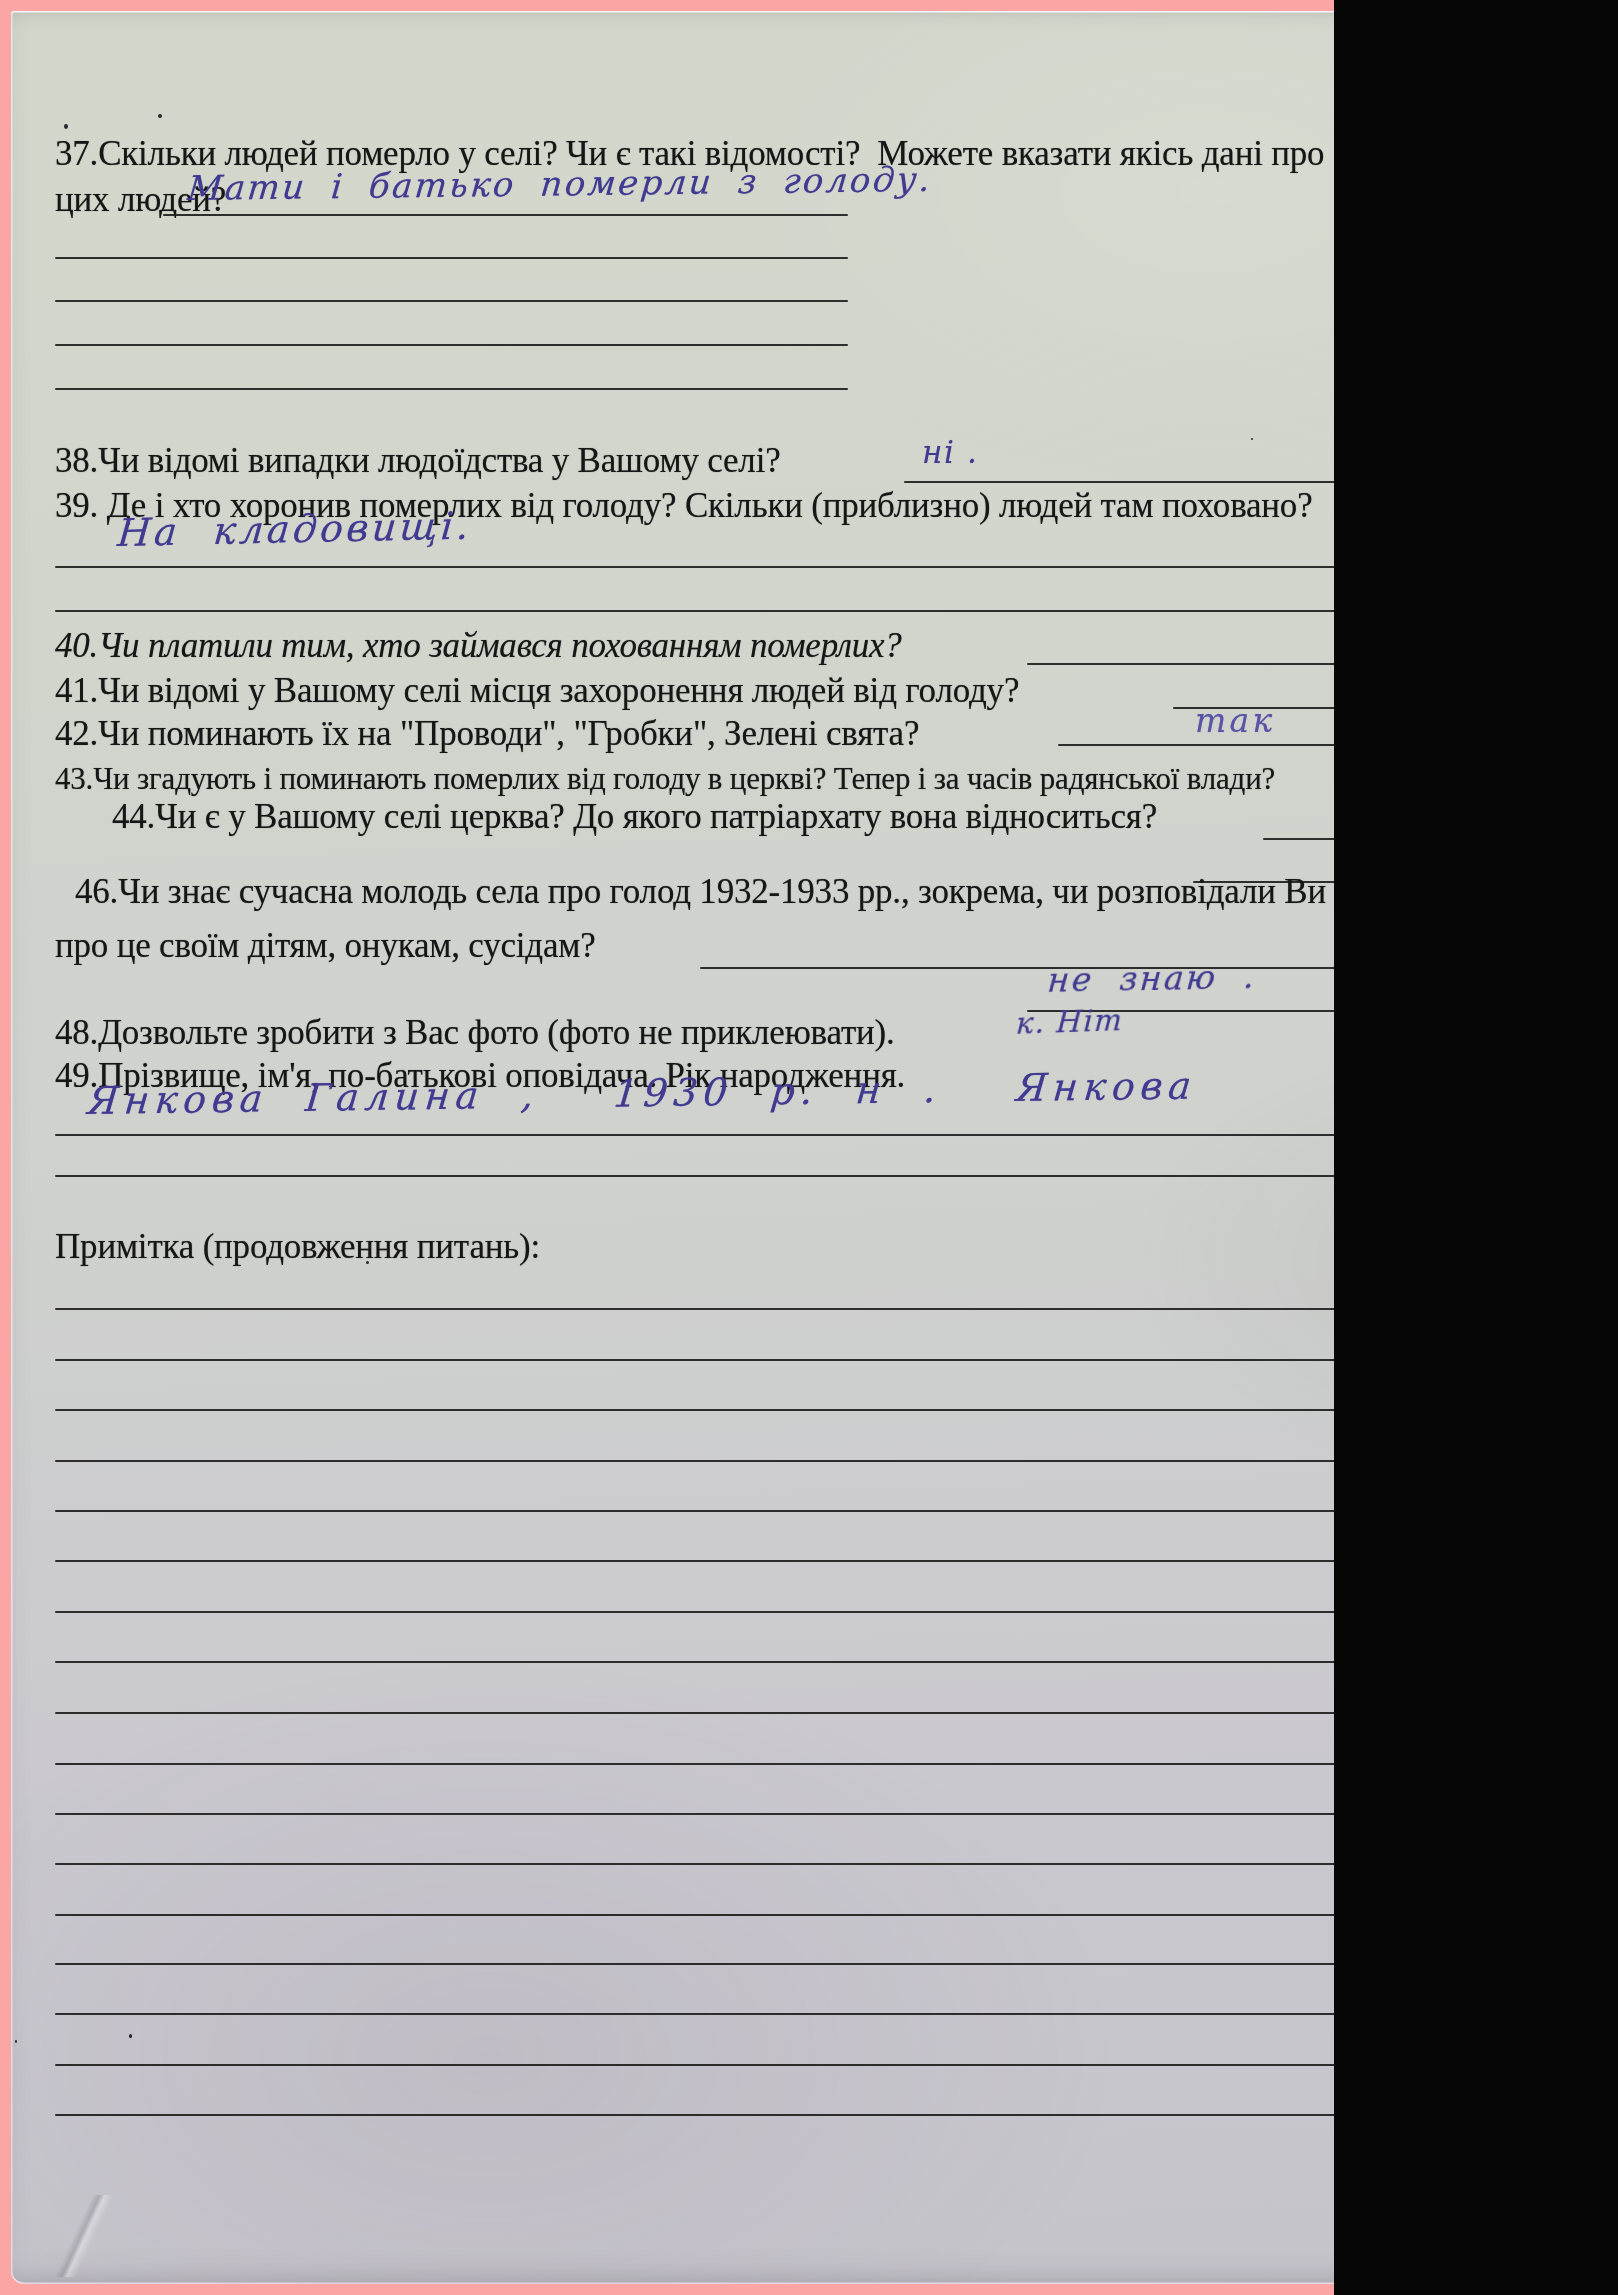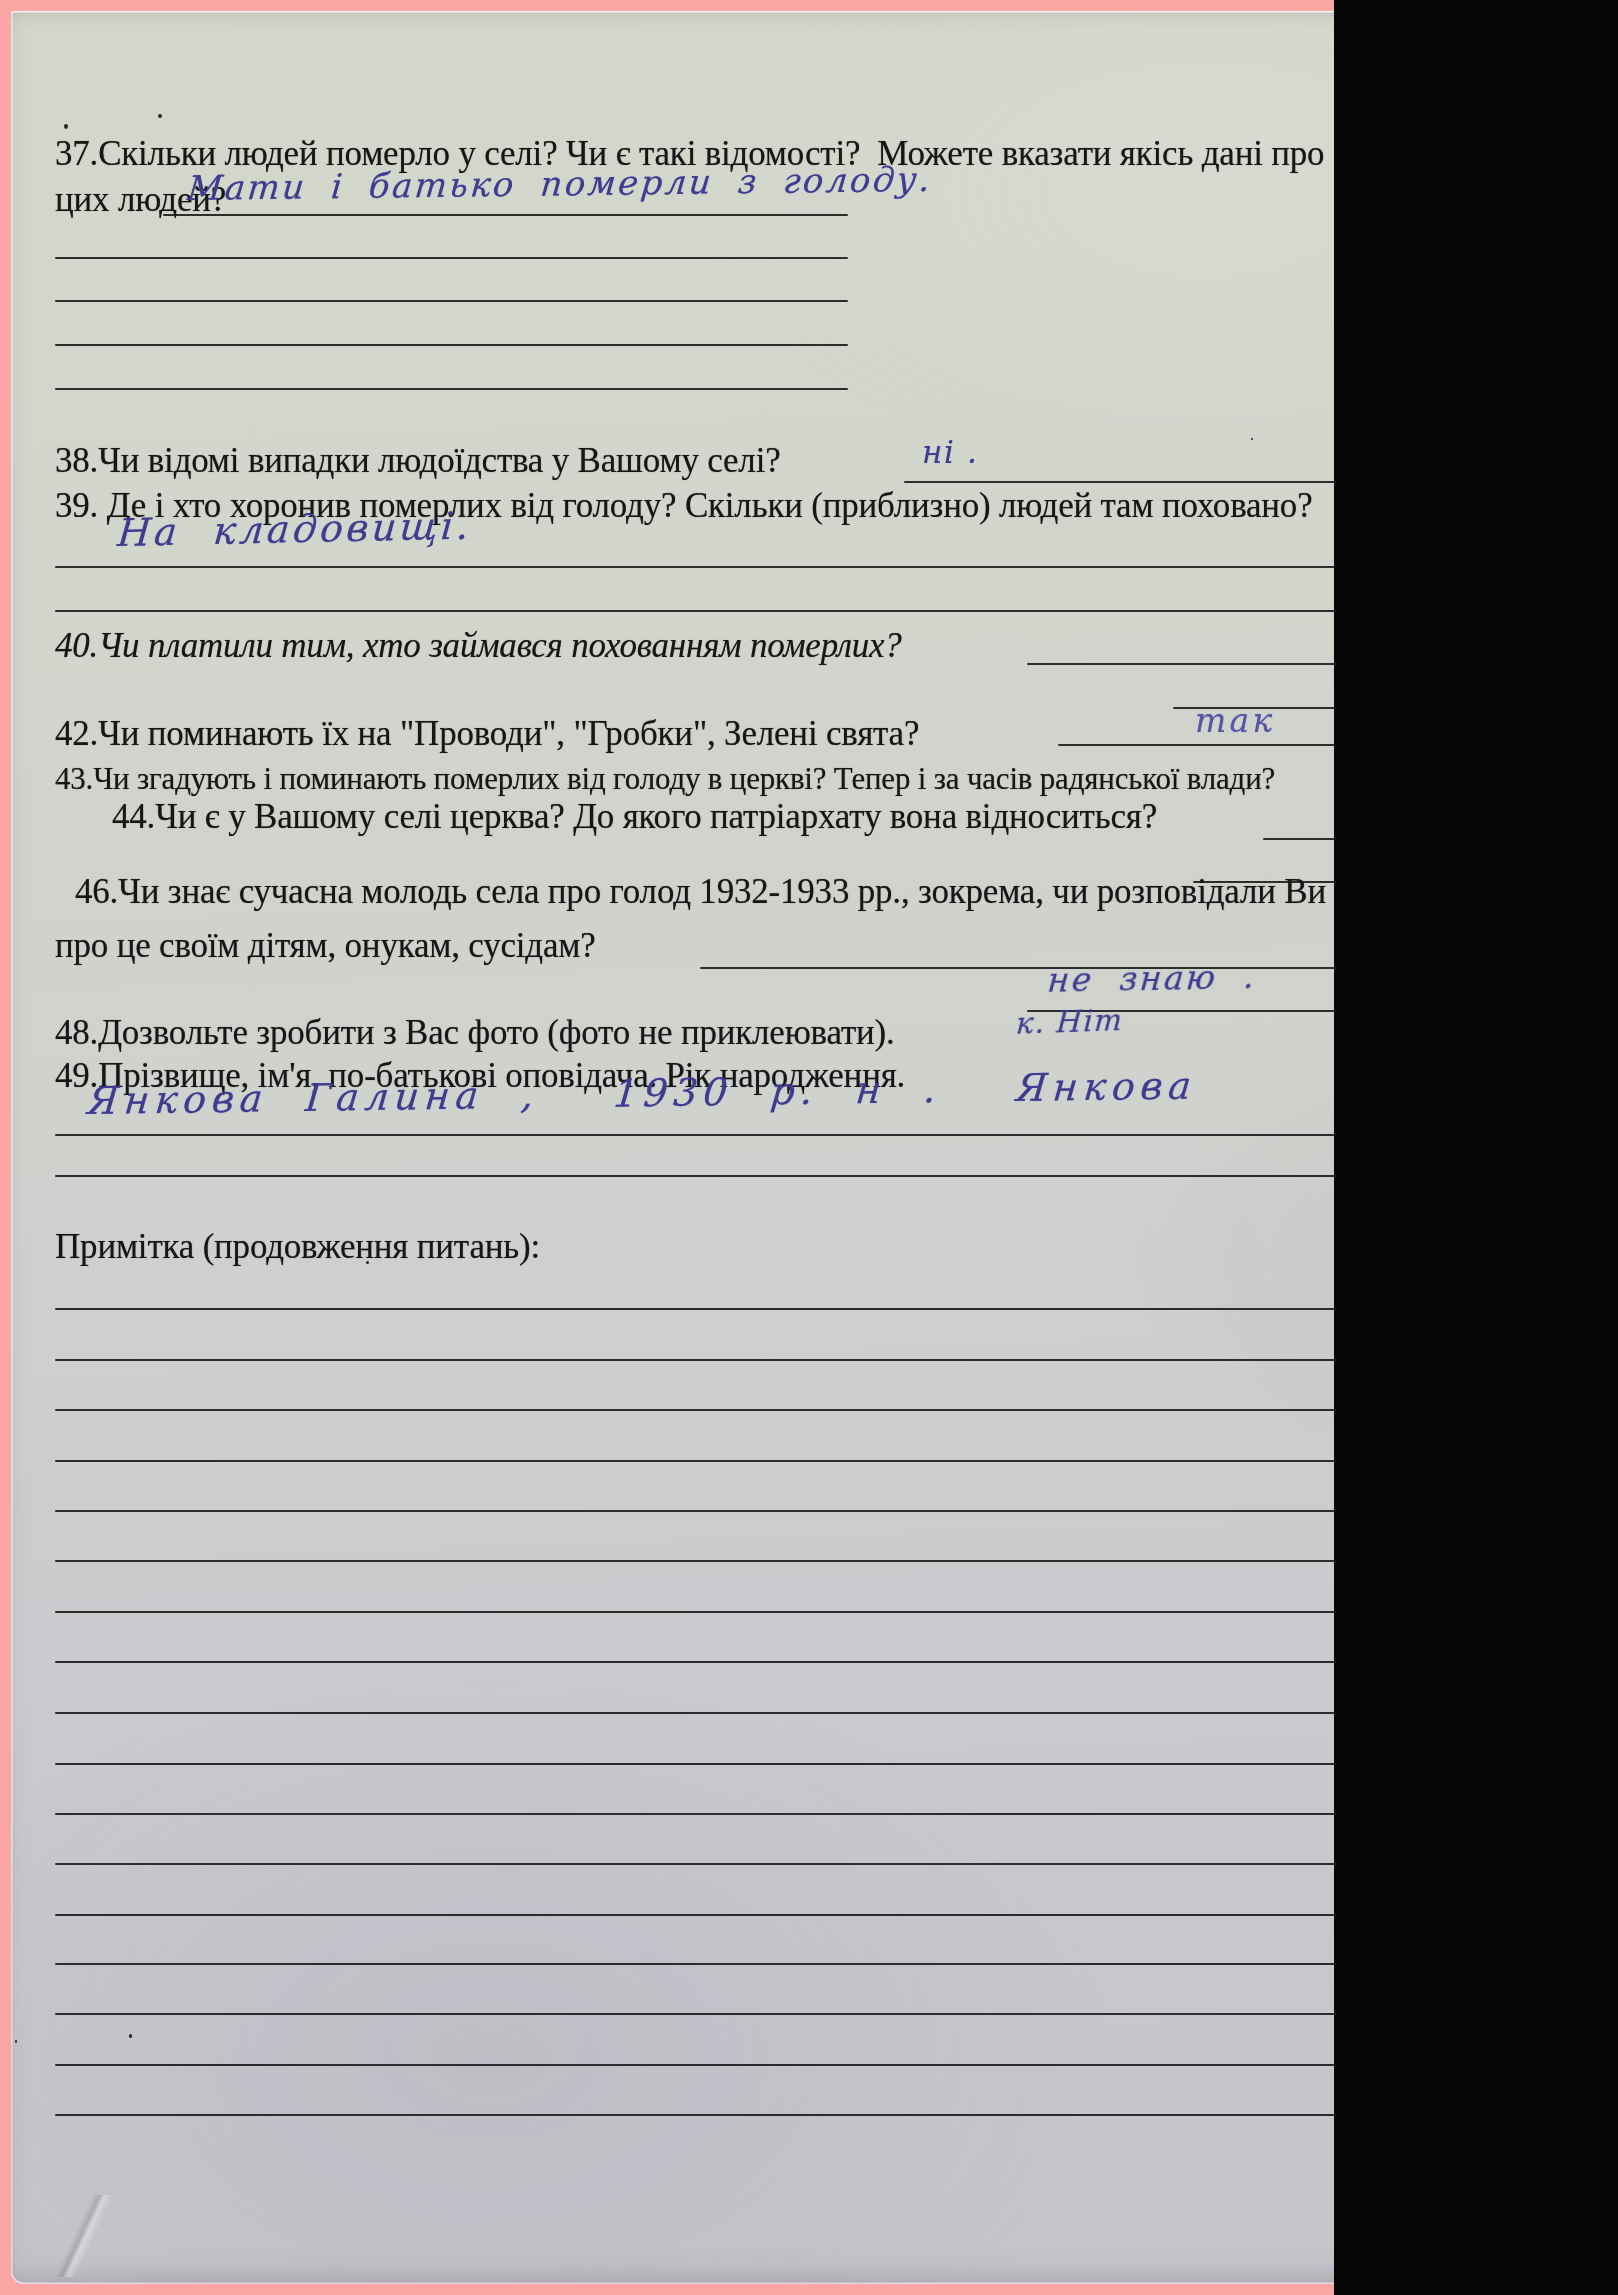--- a/index.html
+++ b/index.html
@@ -75,20 +75,21 @@
     <div class="rule" style="left:904px; top:481px; width:594px;"></div>
 
     <span class="printed" style="left:55px; top:486px;">39. Де і хто хоронив померлих від голоду? Скільки (приблизно) людей там поховано?</span>
     <span class="hw" style="left:116px; top:511px; font-size:38px; letter-spacing:3.3px; word-spacing:18px; transform:rotate(-1.2deg) skewX(-6deg);">На кладовищі.</span>
     <div class="rule" style="left:55px; top:566px; width:1390px;"></div>
     <div class="rule" style="left:55px; top:610px; width:1443px;"></div>
 
     <span class="printed" style="left:55px; top:626px;font-style:italic;">40.Чи платили тим, хто займався похованням померлих?</span>
     <div class="rule" style="left:1027px; top:663px; width:472px;"></div>
 
+    <span class="printed" style="left:55px; top:671px;">41.Чи відомі у Вашому селі місця захоронення людей від голоду?</span>
     <span class="hw" style="left:1195px; top:701px; font-size:33px; letter-spacing:3.3px; color:#5a54a8;">так</span>
     <div class="rule" style="left:1173px; top:707px; width:318px;"></div>
 
     <span class="printed" style="left:55px; top:714px;">42.Чи поминають їх на "Проводи", "Гробки", Зелені свята?</span>
     <div class="rule" style="left:1058px; top:744px; width:441px;"></div>
 
     <span class="printed small" style="left:55px; top:761px;">43.Чи згадують і поминають померлих від голоду в церкві? Тепер і за часів радянської влади?</span>
 
     <span class="printed" style="left:72px; top:797px;margin-left:40px;">44.Чи є у Вашому селі церква? До якого патріархату вона відноситься?</span>
     <div class="rule" style="left:1263px; top:838px; width:243px;"></div>

